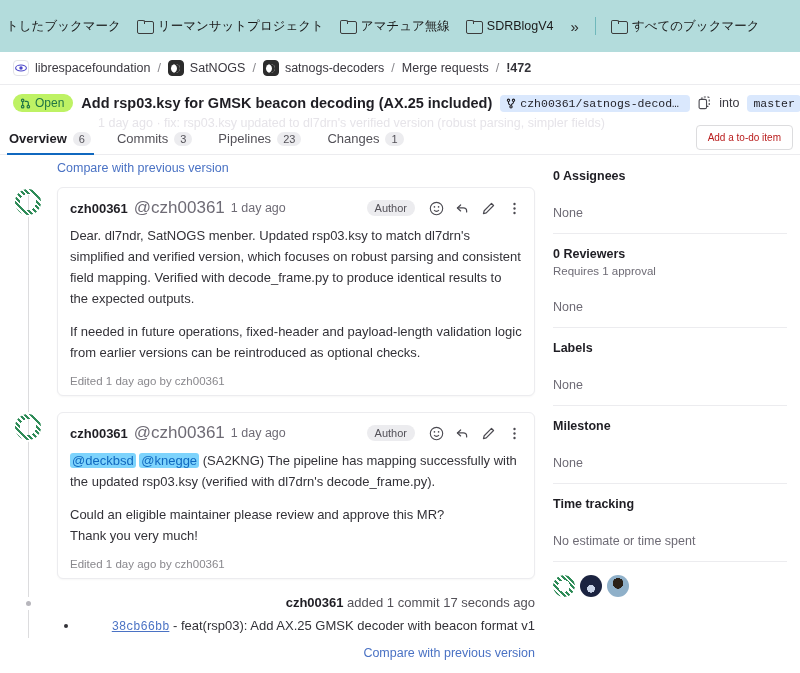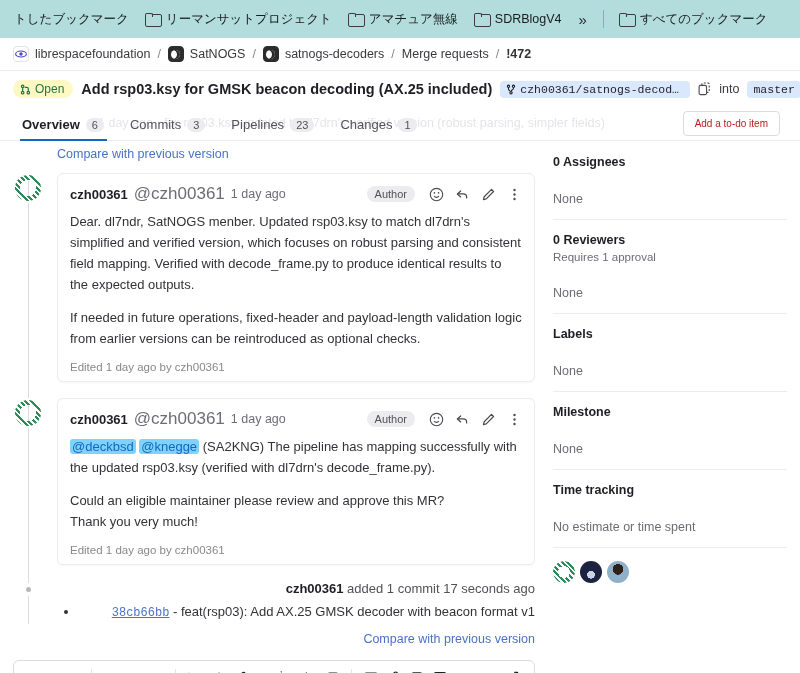--- a/index.html
+++ b/index.html
@@ -7,25 +7,25 @@
     margin: 0; padding: 0;
     width: 800px; height: 673px;
     overflow: hidden;
     background: #fff;
     font-family: "Liberation Sans", sans-serif;
     color: #333238;
   }
 
   
   .bookmarks-bar {
-    height: 38px;
+    height: 52px;
     background: #b3dcdc;
     display: flex;
     align-items: center;
-    padding: 0 14px;
+    padding: 0 6px;
     gap: 2px;
     white-space: nowrap;
     overflow: hidden;
     position: relative;
     text-align: center;
   }
   .bm-item {
     display: flex;
     align-items: center;
     gap: 6px;
@@ -110,21 +110,21 @@
     align-items: center;
     gap: 8px;
     padding: 9px 13px 7px 13px;
     flex-wrap: nowrap;
     white-space: nowrap;
   }
   .badge-open {
     display: inline-flex;
     align-items: center;
     gap: 4px;
-    background: #fef9c3;
+    background: #bef264;
     color: #217645;
     border-radius: 11px;
     padding: 2px 9px 2px 7px;
     font-size: 12px;
     font-weight: 500;
     flex: 0 0 auto;
   }
   .mr-title {
     font-size: 14.5px;
     font-weight: 700;
@@ -174,21 +174,21 @@
     z-index: 1;
   }
 
   
   .tabs-row {
     position: relative;
     z-index: 2;
     display: flex;
     align-items: flex-end;
     justify-content: space-between;
-    padding: 0 20px;
+    padding: 0 7px;
     border-bottom: 1px solid #ececef;
     background: transparent;
     height: 36px;
   }
   .tabs { display: flex; align-items: flex-end; gap: 0; height: 100%; }
   .tab {
     display: flex;
     align-items: center;
     gap: 6px;
     padding: 0 13px 8px 13px;

